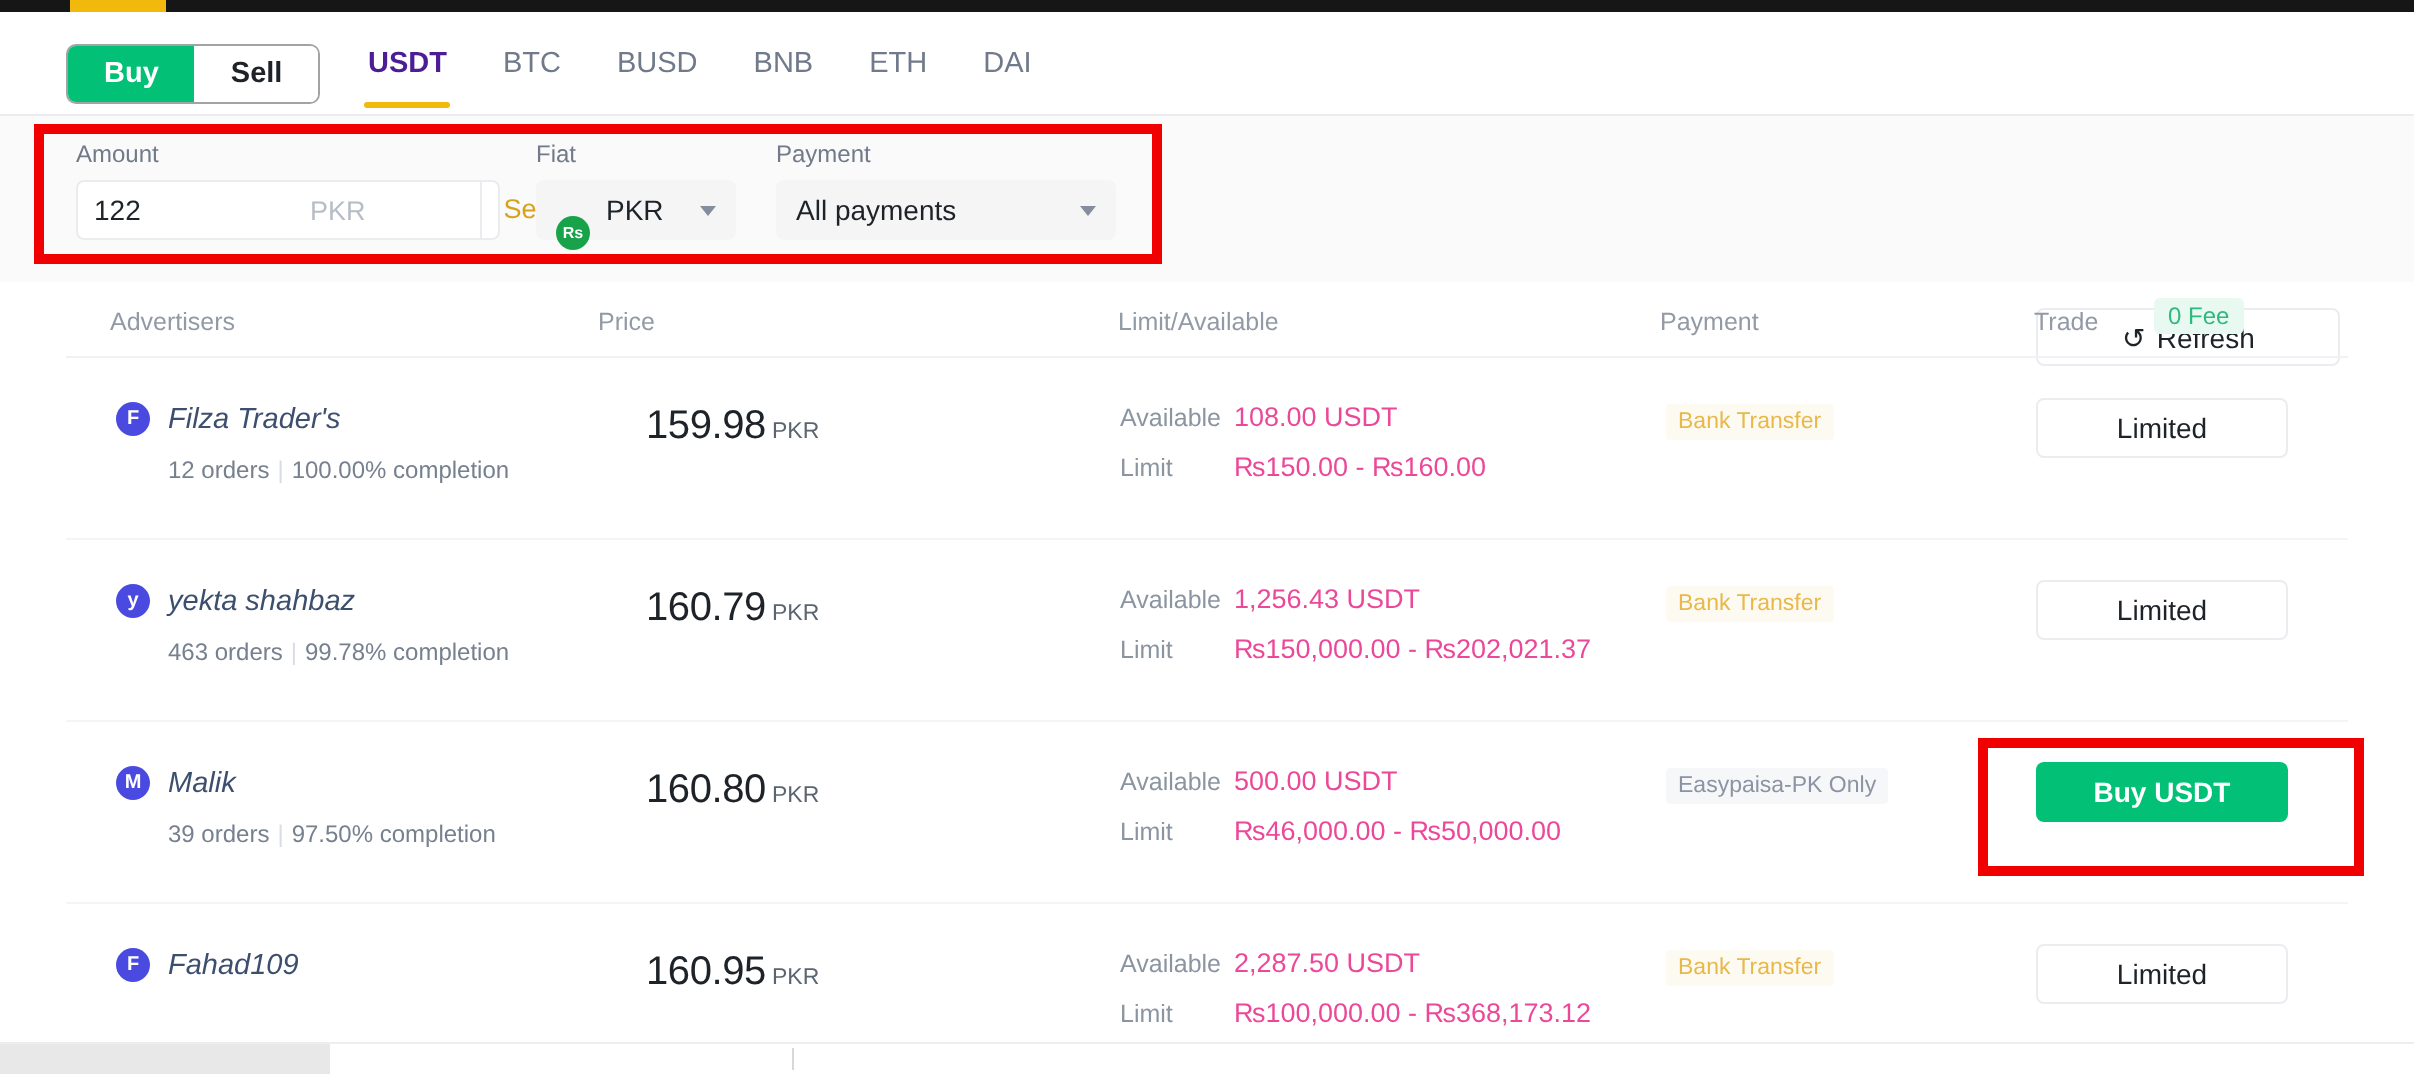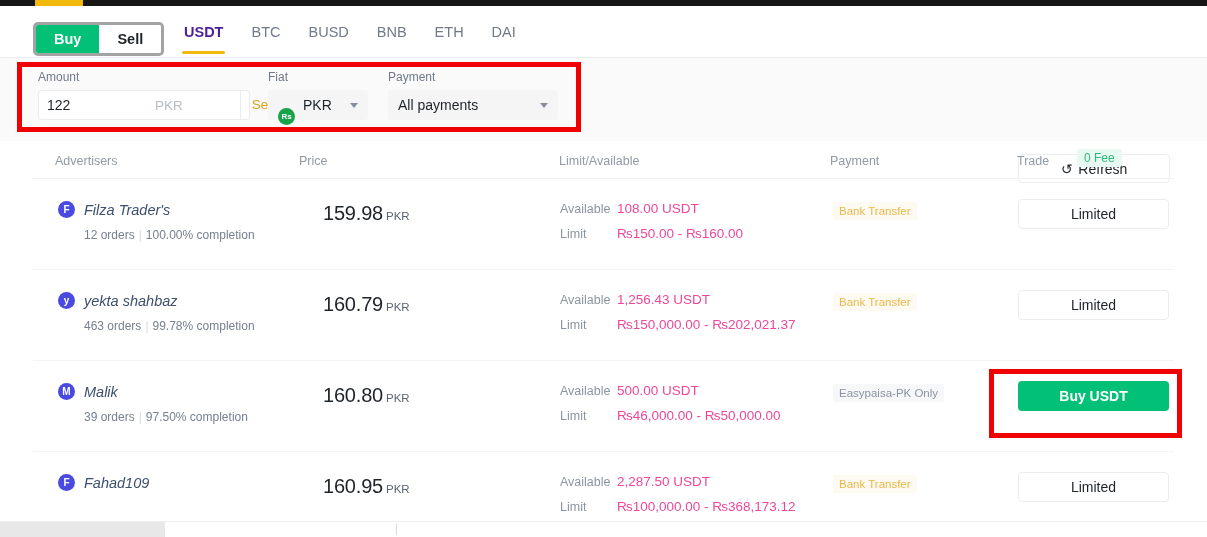--- a/index.html
+++ b/index.html
@@ -40,21 +40,21 @@
     width: 1207px;
     height: 51px;
     background: #ffffff;
     border-bottom: 1px solid #eaecef;
   }
   .buysell {
     position: absolute;
     left: 33px;
     top: 16px;
     display: flex;
-    border: 3px solid #a3a3a3;
+    border: 1px solid #a3a3a3;
     border-radius: 5px;
     overflow: hidden;
     background: #fff;
     height: 28px;
   }
   .bs-btn {
     font-size: 14.5px;
     font-weight: bold;
     line-height: 28px;
     padding: 0 18px;
@@ -353,21 +353,21 @@
     border-radius: 2px;
     white-space: nowrap;
   }
   .pay-tag.bank { background: #fdfaf2; color: #e8b849; }
   .pay-tag.easypaisa { background: #f6f7f9; color: #8b94a3; }
 
   .trade-btn {
     position: absolute;
     left: 985px;
     top: 20px;
-    width: 151px;
+    width: 126px;
     height: 30px;
     border-radius: 4px;
     display: flex;
     align-items: center;
     justify-content: center;
     font-size: 14px;
     cursor: pointer;
     box-sizing: border-box;
   }
   .trade-btn.limited {

